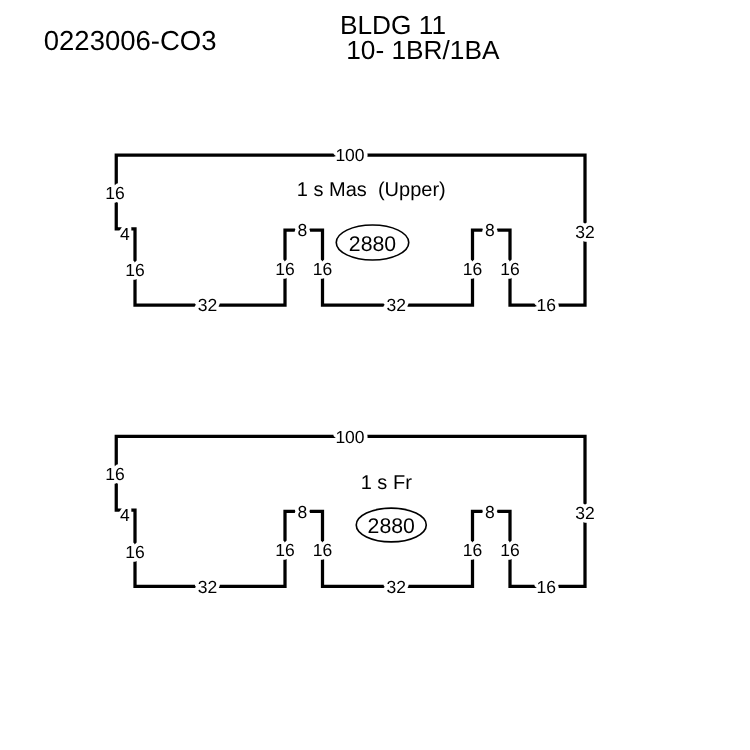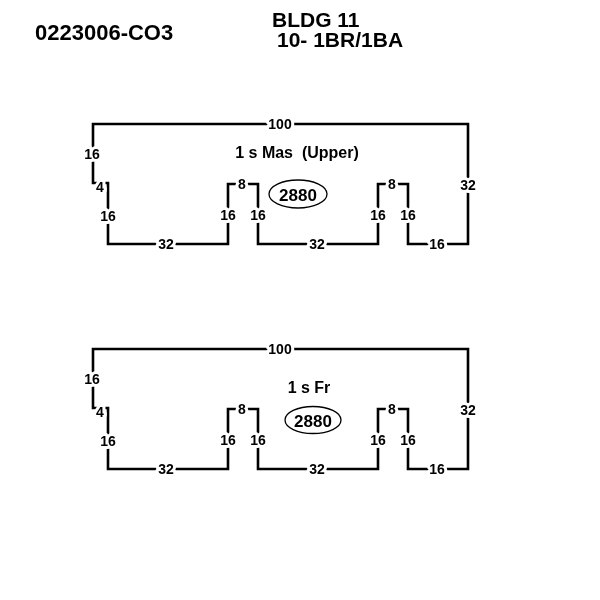--- a/index.html
+++ b/index.html
@@ -6,21 +6,20 @@
     margin: 0;
     padding: 0;
     background: #ffffff;
   }
   #canvas-wrap {
     position: relative;
     width: 600px;
     height: 484px;
     background: #ffffff;
     overflow: hidden;
-    font-weight: bold;
   }
   svg { display: block; }
   text {
     font-family: "Liberation Sans", sans-serif;
     fill: #000000;
   }
   .hdr-main { font-size: 22px; }
   .hdr-sub  { font-size: 21px; }
   .dim {
     font-size: 14px;

